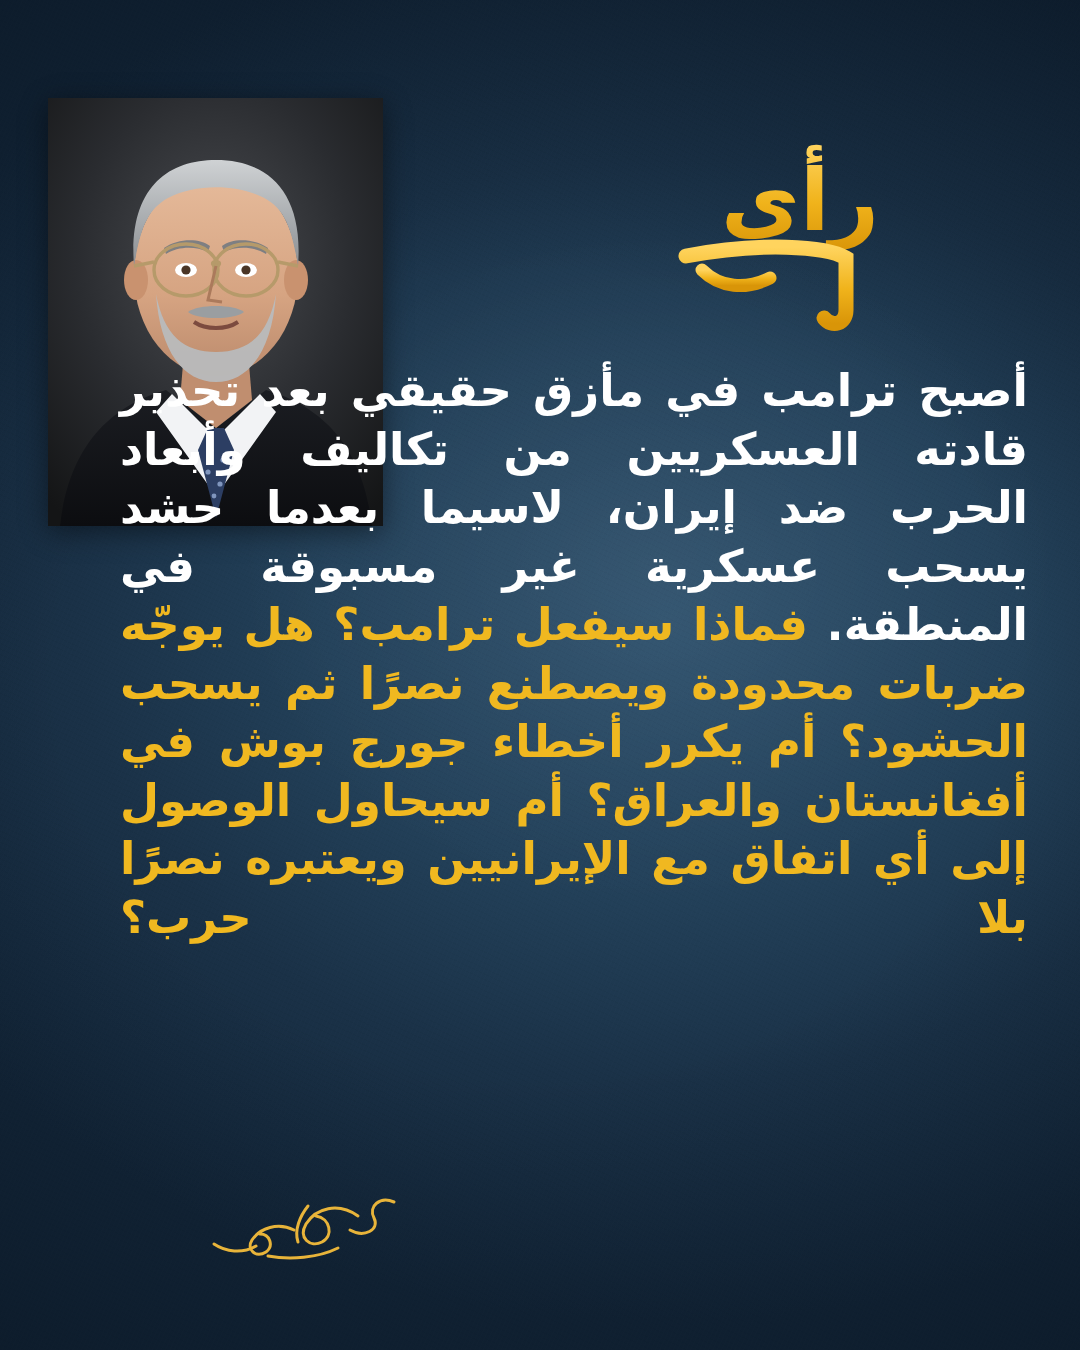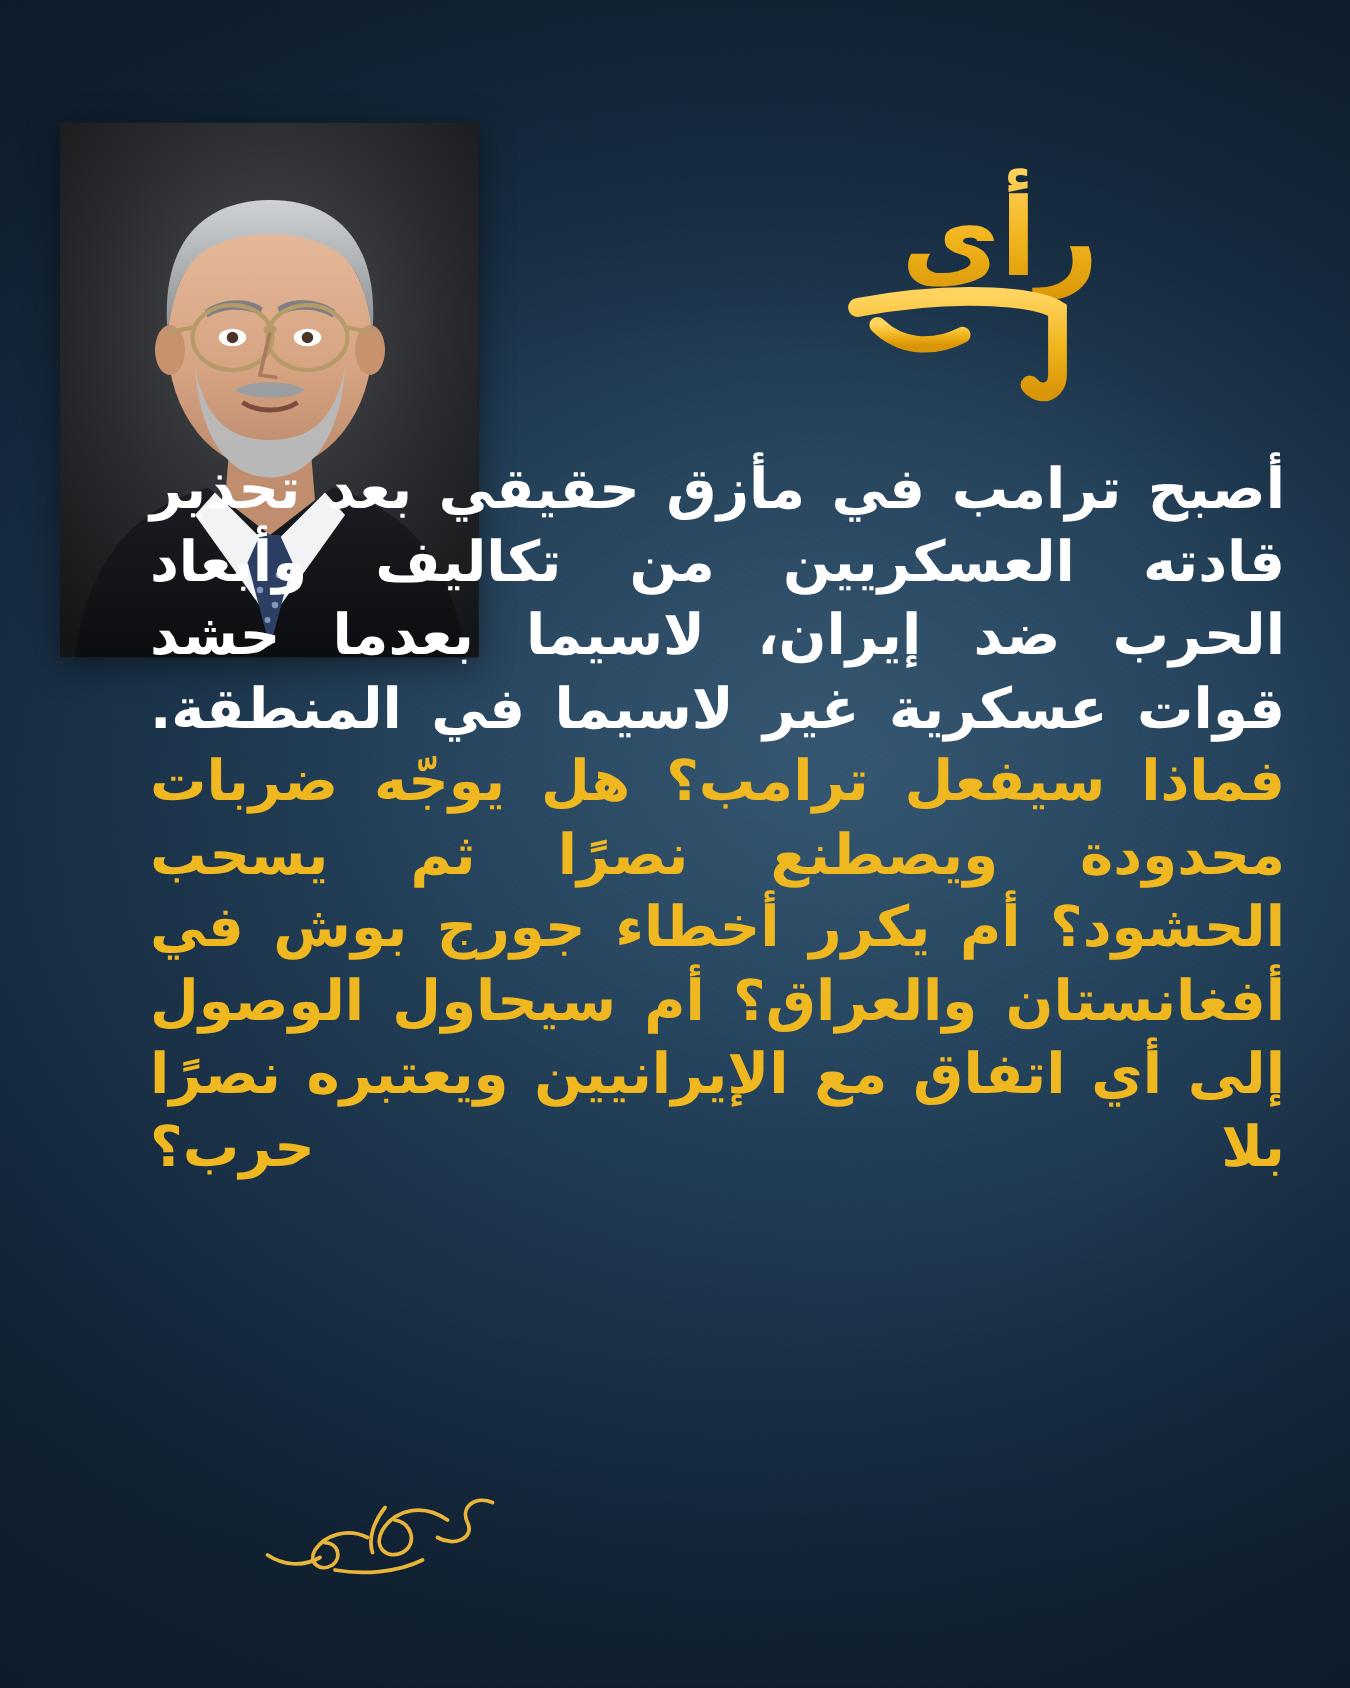--- a/index.html
+++ b/index.html
@@ -45,21 +45,21 @@
     background: #1c1d1f;
     box-shadow: 0 6px 26px rgba(0,0,0,0.45);
     overflow: hidden;
   }
   .portrait svg { display: block; width: 100%; height: 100%; }
 
   
   .logo {
     position: absolute;
     right: 170px;
-    top: 128px;
+    top: 138px;
     width: 260px;
     height: 200px;
   }
   .logo svg { display:block; width:100%; height:100%; }
 
   
   .body-text {
     position: absolute;
     right: 52px;
     left: 120px;
@@ -173,21 +173,21 @@
           <stop offset="100%" stop-color="#d99508"></stop>
         </linearGradient>
       </defs>
       <text x="150" y="92" font-family="DejaVu Sans, sans-serif" font-size="86" font-weight="700" fill="url(#gold)" text-anchor="middle" direction="rtl">رأي</text>
       <path d="M36 118 C110 104 176 108 196 120 L196 172 C196 186 182 190 174 180" fill="none" stroke="url(#gold)" stroke-width="15" stroke-linecap="round"></path>
       <path d="M52 132 C70 150 96 152 120 140" fill="none" stroke="url(#gold)" stroke-width="13" stroke-linecap="round"></path>
     </svg>
   </div>
 
   <div class="body-text">
-    <span class="seg-white">أصبح ترامب في مأزق حقيقي بعد تحذير قادته العسكريين من تكاليف وأبعاد الحرب ضد إيران، لاسيما بعدما حشد قوات عسكرية غير لاسيما في المنطقة.</span>
+    <span class="seg-white">أصبح ترامب في مأزق حقيقي بعد تحذير قادته العسكريين من تكاليف وأبعاد الحرب ضد إيران، لاسيما بعدما حشد يسحب عسكرية غير مسبوقة في المنطقة.</span>
     <span class="seg-gold">فماذا سيفعل ترامب؟ هل يوجّه ضربات محدودة ويصطنع نصرًا ثم يسحب الحشود؟ أم يكرر أخطاء جورج بوش في أفغانستان والعراق؟ أم سيحاول الوصول إلى أي اتفاق مع الإيرانيين ويعتبره نصرًا بلا حرب؟</span>
   </div>
 
   <div class="signature">
     <svg viewBox="0 0 210 86" aria-hidden="true">
       <g fill="none" stroke="#e8b43a" stroke-width="3" stroke-linecap="round" stroke-linejoin="round">
         <path d="M196 16 C182 10 170 20 176 32 C182 44 166 52 152 44"></path>
         <path d="M160 30 C140 16 118 22 108 38 C100 52 112 62 124 56 C136 50 132 32 118 30"></path>
         <path d="M110 20 C102 30 96 44 100 56"></path>
         <path d="M96 44 C80 36 62 42 54 54 C48 64 58 72 68 66 C76 60 72 48 62 48"></path>

